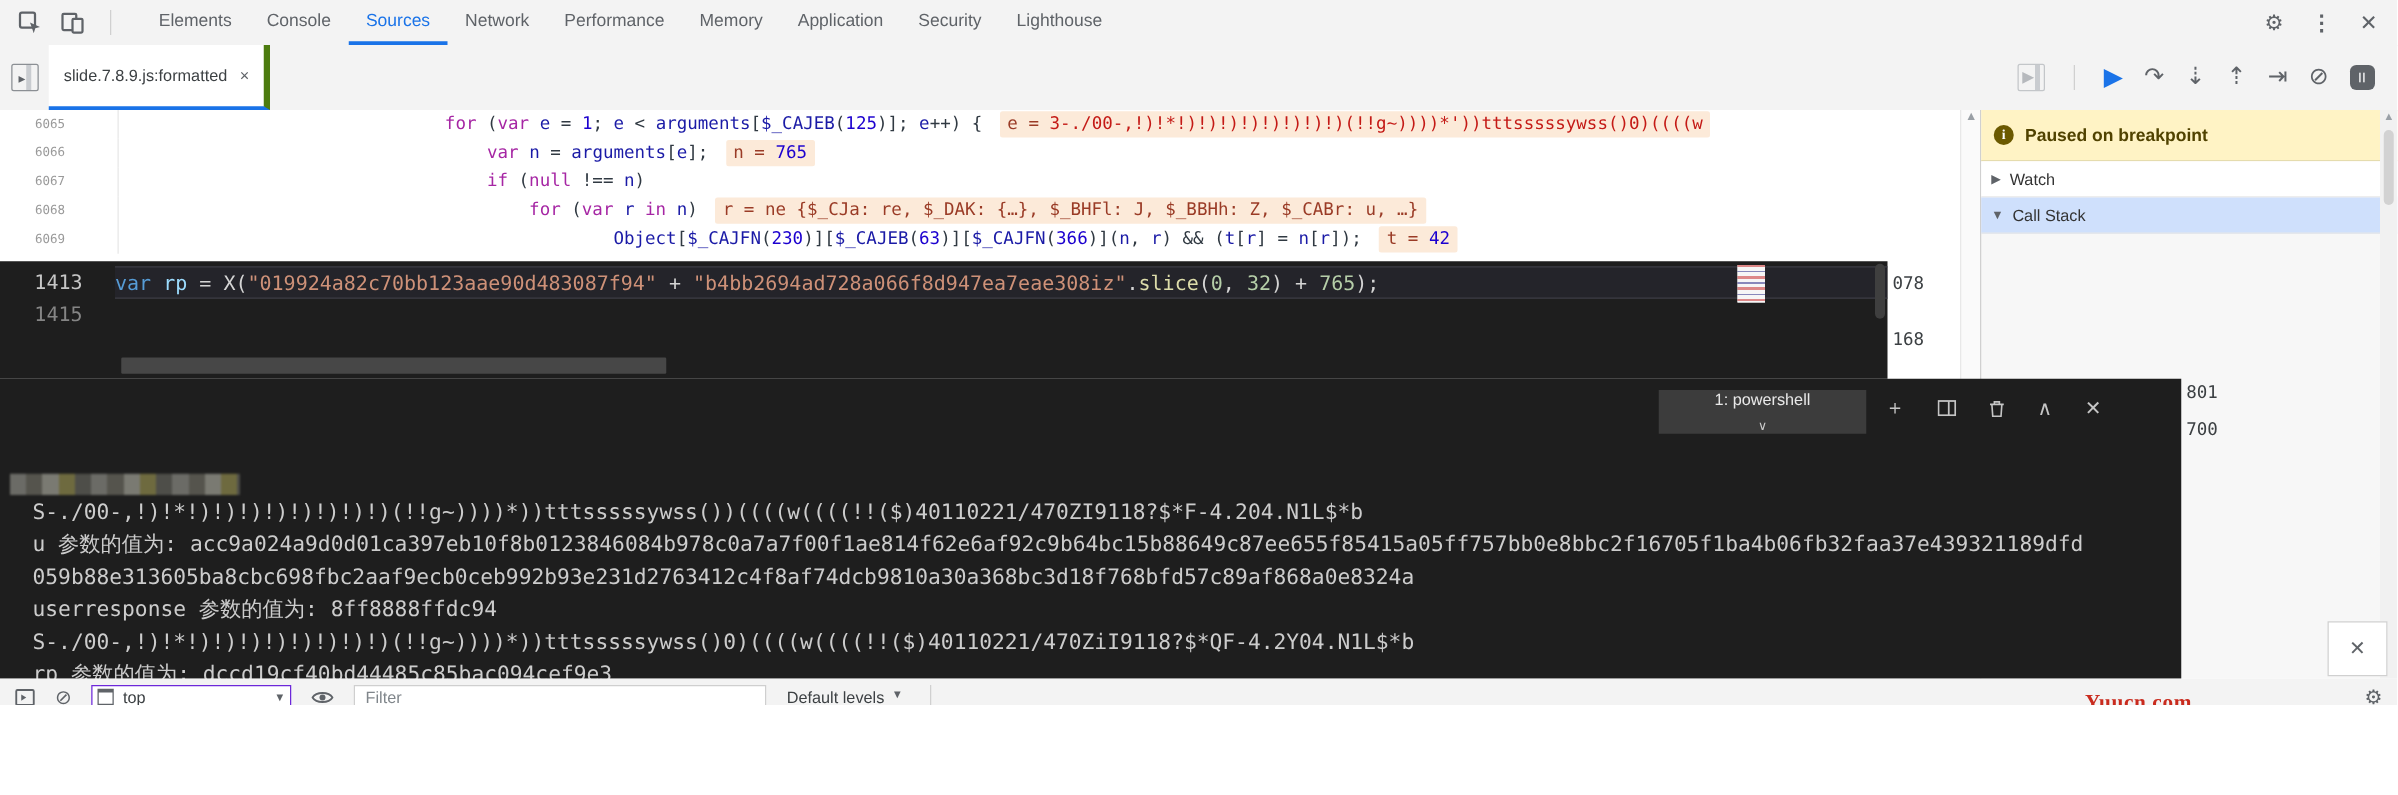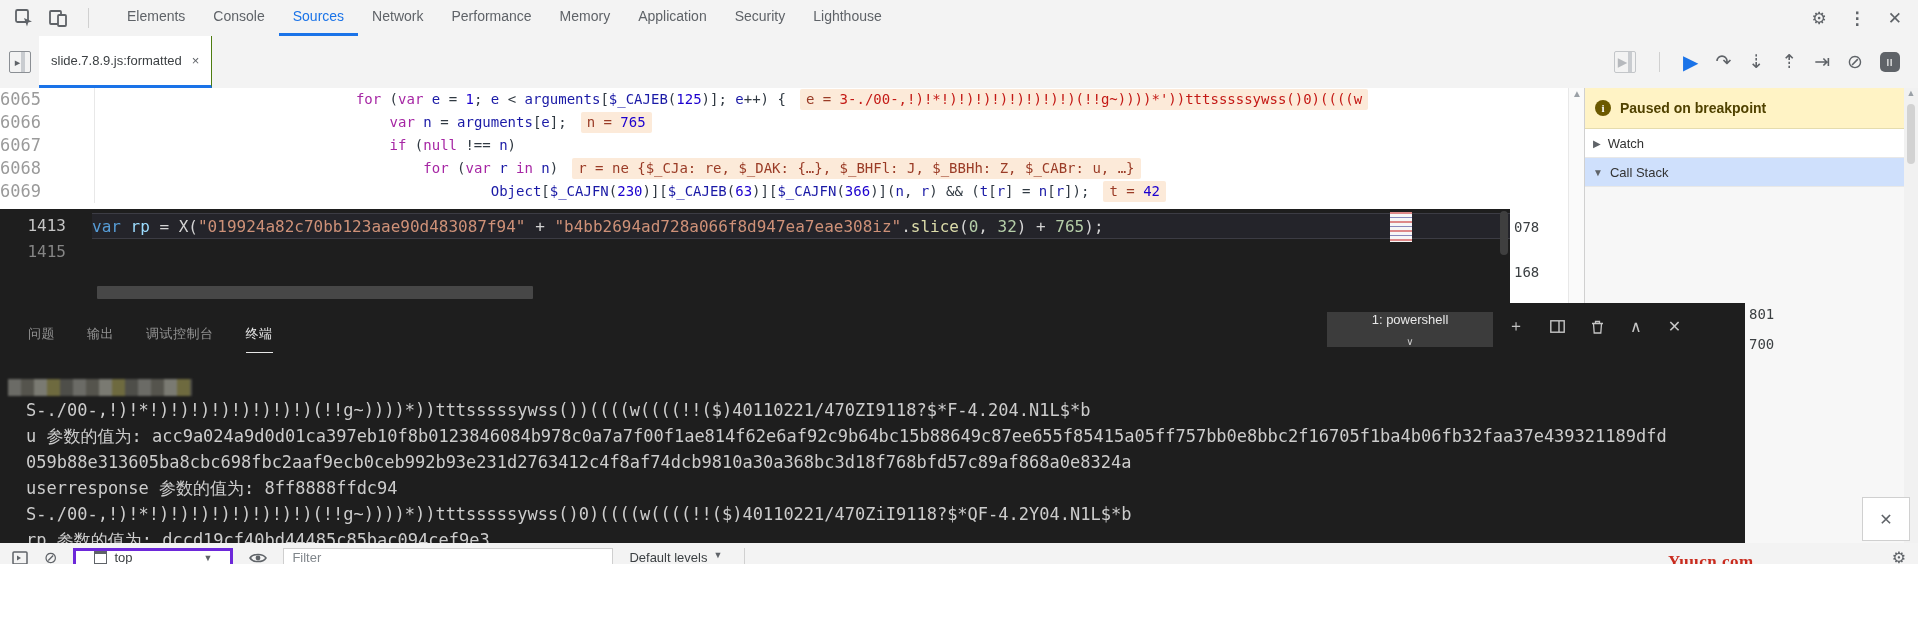--- a/index.html
+++ b/index.html
@@ -18,35 +18,35 @@
   #topbar-right{margin-left:auto;display:flex;align-items:center;gap:22px;padding-right:16px;color:#5f6368;}
   #topbar-right .glyph{font-size:17px;}
 
   
   #filebar{position:absolute;left:0;top:36px;width:1918px;height:52px;background:#f3f3f3;
            border-bottom:1px solid #d5d5d5;display:flex;align-items:center;}
   .boxplay{width:20px;height:20px;border:1px solid #8b8f94;border-radius:2px;color:#5f6368;
            font-size:11px;display:inline-flex;align-items:center;justify-content:center;margin-left:9px;}
   .boxplay .bar{width:4px;height:100%;background:#c9ccd0;margin-left:1px;}
   #file-tab{height:52px;margin-left:8px;background:#fff;display:flex;align-items:center;
-            padding:0 12px;border-bottom:3px solid #1a73e8;box-sizing:border-box;border-right:1px solid #4d7c0f;}
+            padding:0 12px;border-bottom:3px solid #1a73e8;box-sizing:border-box;border-right:5px solid #4d7c0f;}
   #file-tab .lbl{font-size:13px;color:#3c4043;}
   #file-tab .x{margin-left:10px;color:#5f6368;font-size:13px;}
   #dbg-zone{margin-left:auto;display:flex;align-items:center;gap:17px;padding-right:18px;}
   .dbg-btn{font-size:19px;color:#5f6368;line-height:20px;}
   .dbg-btn.resume{color:#1a73e8;font-size:20px;}
   .dbg-btn.pauseexc{width:20px;height:20px;background:#5f6368;border-radius:5px;color:#fff;
       font-size:8px;font-weight:bold;display:inline-flex;align-items:center;justify-content:center;letter-spacing:1px;}
   .dbg-btn.faded{color:#b6b9bd;}
 
   
   #editor{position:absolute;left:0;top:88px;width:1568px;height:215px;background:#fff;overflow:hidden;z-index:1;}
   .srow{display:flex;height:23px;line-height:23px;white-space:pre;}
-  .srow .gut{width:95px;min-width:95px;text-align:left;padding-right:14px;box-sizing:border-box;
-             color:#9a9a9a;font-size:17px;border-right:1px solid #e8e8e8;font-family:"DejaVu Sans Mono",monospace;}
+  .srow .gut{width:95px;min-width:95px;text-align:center;padding-right:14px;box-sizing:border-box;
+             color:#9a9a9a;font-size:10px;border-right:1px solid #e8e8e8;font-family:"DejaVu Sans Mono",monospace;}
   .srow .code{font-size:14px;font-family:"DejaVu Sans Mono",monospace;padding-left:8px;}
   .tk{white-space:pre;}
   .kw{color:#a626a4;} .vr{color:#1a1aa6;} .nm{color:#1c00cf;} .pl{color:#303942;}
   .ann{display:inline-block;background:#fcead9;border-radius:2px;padding:0 6px;margin-left:14px;line-height:21px;}
   .al{color:#9a3b26;} .an{color:#1c00cf;} .as{color:#c41a16;}
   #ed-scroll{position:absolute;left:1568px;top:88px;width:16px;height:215px;background:#fafafa;
              border-left:1px solid #e8e8e8;z-index:1;color:#9aa0a6;font-size:10px;text-align:center;}
   .peek-num{position:absolute;font-family:"DejaVu Sans Mono",monospace;font-size:14px;color:#3c4043;z-index:2;}
 
   
@@ -98,22 +98,22 @@
   #term-content{position:absolute;left:26px;top:94px;right:10px;font-family:"DejaVu Sans Mono",monospace;
                 font-size:17px;line-height:26px;color:#cccccc;white-space:pre;}
   #censor{position:absolute;left:8px;top:76px;width:184px;height:17px;filter:blur(1px);
       background:repeating-linear-gradient(90deg,#6b6b66 0 13px,#55544d 13px 26px,#7a7a72 26px 39px,#6e6a3f 39px 52px,#4e4e49 52px 65px);}
 
   
   #drawer{position:absolute;left:0;top:543px;width:1918px;height:93px;background:#fff;z-index:5;}
   #drawer-toolbar{height:29px;background:#f3f3f3;border-bottom:1px solid #d5d5d5;display:flex;
                   align-items:center;gap:16px;padding-left:12px;color:#5f6368;}
   .dt-icon{font-size:15px;color:#5f6368;display:inline-flex;align-items:center;}
-  #ctx-select{width:160px;height:20px;border:3px solid #6d28d9;background:#fff;display:flex;align-items:center;
-              padding:0 18px;box-sizing:border-box;gap:7px;font-size:13px;color:#3c4043;}
+  #ctx-select{width:160px;height:20px;border:1px solid #6d28d9;background:#fff;display:flex;align-items:center;
+              padding:0 4px;box-sizing:border-box;gap:7px;font-size:13px;color:#3c4043;}
   #ctx-select .caret{margin-left:auto;font-size:9px;color:#5f6368;}
   .frame-ic{width:11px;height:9px;border:1.5px solid #5f6368;border-top-width:3px;display:inline-block;}
   #filter-input{width:330px;height:20px;border:1px solid #cfcfcf;background:#fff;font-size:13px;
                 padding:0 8px;box-sizing:border-box;color:#3c4043;font-family:"Liberation Sans",sans-serif;}
   #filter-input::placeholder{color:#80868b;}
   #levels{display:flex;align-items:flex-start;gap:6px;font-size:13px;color:#3c4043;}
   #levels .caret{font-size:9px;color:#5f6368;}
   .row-line{display:flex;align-items:center;height:29px;border-bottom:1px solid #f0f0f0;
             font-family:"DejaVu Sans Mono",monospace;font-size:14px;}
   #input-row .prompt{color:#3b78e7;font-weight:bold;padding:0 10px 0 13px;font-size:14px;}
@@ -226,26 +226,20 @@
     <div id="ovl-lines">
         <div class="drow active"><span class="gut">1413</span><span class="dcode-wrap"><span class="code"><span class="tk dkw">var</span><span class="tk dpl"> </span><span class="tk dvr">rp</span><span class="tk dpl"> = X(</span><span class="tk dst">"019924a82c70bb123aae90d483087f94"</span><span class="tk dpl"> + </span><span class="tk dst">"b4bb2694ad728a066f8d947ea7eae308iz"</span><span class="tk dpl">.</span><span class="tk dfn">slice</span><span class="tk dpl">(</span><span class="tk dnm">0</span><span class="tk dpl">, </span><span class="tk dnm">32</span><span class="tk dpl">) + </span><span class="tk dnm">765</span><span class="tk dpl">);</span></span></span></div>
         <div class="drow"><span class="gut">1415</span><span class="dcode-wrap"><span class="code"></span></span></div>
       </div>
     <div id="ovl-hscroll"></div>
     <div id="ovl-minimap"></div>
     <div id="ovl-vthumb"></div>
   </div>
 
   <div id="terminal">
-    <div id="term-tabs">
-        <div class="term-tab">问题</div>
-        <div class="term-tab">输出</div>
-        <div class="term-tab">调试控制台</div>
-        <div class="term-tab active">终端</div>
-      </div>
     <div id="shell-select">
       <span class="lbl">1: powershell</span>
       <span class="chev">∨</span>
     </div>
     <div id="term-actions">
       <span class="a">＋</span>
       <span class="a">
         <svg width="15" height="13" viewBox="0 0 15 13">
             <rect x="0.8" y="0.8" width="13.4" height="11.4" fill="none" stroke="#c5c5c5" stroke-width="1.4"></rect>
             <line x1="9" y1="1" x2="9" y2="12" stroke="#c5c5c5" stroke-width="1.4"></line>

